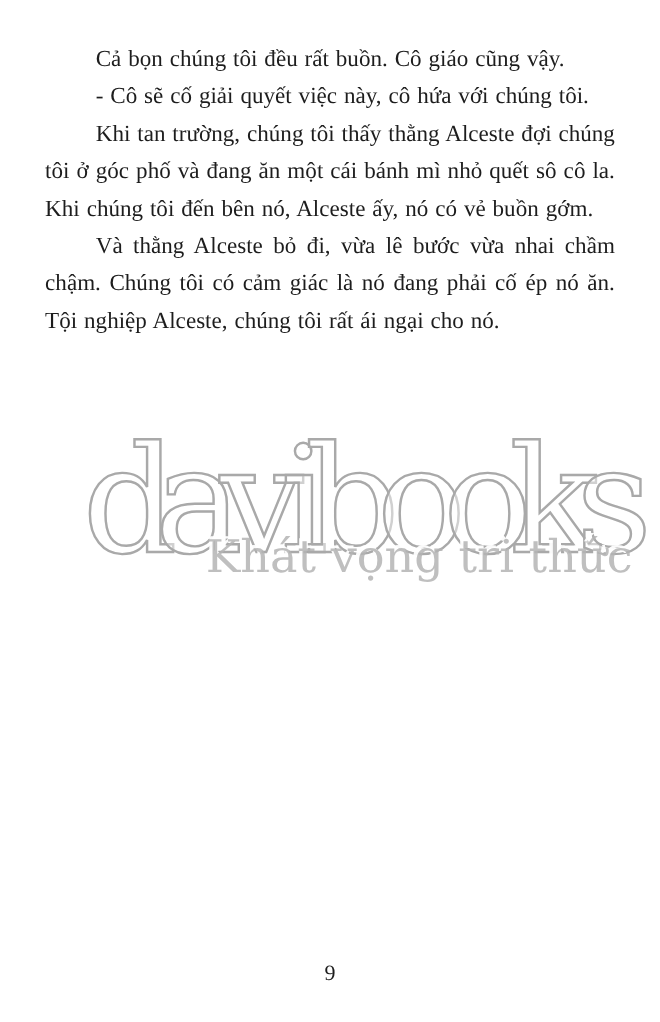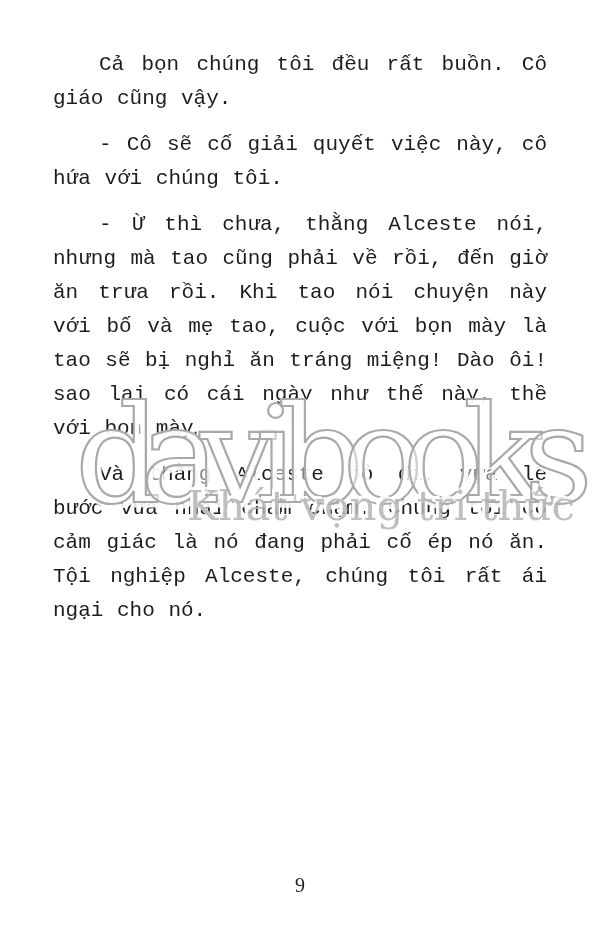--- a/index.html
+++ b/index.html
@@ -22,24 +22,23 @@
     left: 41px;
     top: 36px;
     width: 518px;
     z-index: 1;
     font-size: 21px;
     line-height: 34px;
     text-align: justify;
     color: #1d1d1d;
   }
   .para {
-    margin: 12px;
+    margin: 0;
     text-indent: 46px;
     word-spacing: 1px;
-    font-family: Liberation Mono, monospace;
   }
   .watermark {
     position: absolute;
     left: 0;
     top: 0;
     z-index: 5;
     pointer-events: none;
   }
   .wm-big-halo {
     font-family: "DejaVu Serif", serif;
@@ -75,21 +74,21 @@
 </style>
 </head>
 <body>
 
 <div class="page">
 
   <div class="text-block">
 
   <p class="para">Cả bọn chúng tôi đều rất buồn. Cô giáo cũng vậy.</p>
       <p class="para">- Cô sẽ cố giải quyết việc này, cô hứa với chúng tôi.</p>
-      <p class="para">- Ừ thì chưa, thằng Alceste nói, nhưng mà tao cũng phải về rồi, đến giờ ăn trưa rồi. Khi tao nói chuyện này với bố và mẹ tao, cuộc với bọn mày là tao sẽ bị nghỉ ăn tráng miệng! Dào ôi! sao lại có cái ngày như thế này, thề với bọn mày…</p>
+      <p class="para">Khi tan trường, chúng tôi thấy thằng Alceste đợi chúng tôi ở góc phố và đang ăn một cái bánh mì nhỏ quết sô cô la. Khi chúng tôi đến bên nó, Alceste ấy, nó có vẻ buồn gớm.</p>
       <p class="para">Và thằng Alceste bỏ đi, vừa lê bước vừa nhai chầm chậm. Chúng tôi có cảm giác là nó đang phải cố ép nó ăn. Tội nghiệp Alceste, chúng tôi rất ái ngại cho nó.</p>
     </div>
 
   <svg class="watermark" width="600" height="929" viewBox="0 0 600 929" xmlns="http://www.w3.org/2000/svg">
     <text class="wm-big-halo" x="78" y="505" font-size="135" textLength="518" lengthAdjust="spacing">davibooks</text>
     <text class="wm-big" x="75" y="502" font-size="135" textLength="518" lengthAdjust="spacing" stroke="#a9a9a9">davibooks</text>
     <text class="wm-slogan-halo" x="184" y="517" font-size="41" textLength="388" lengthAdjust="spacingAndGlyphs">Khát vọng tri thức</text>
     <text class="wm-slogan" x="187" y="520" font-size="41" textLength="388" lengthAdjust="spacingAndGlyphs" fill="#b4b4b4">Khát vọng tri thức</text>
   </svg>
 

